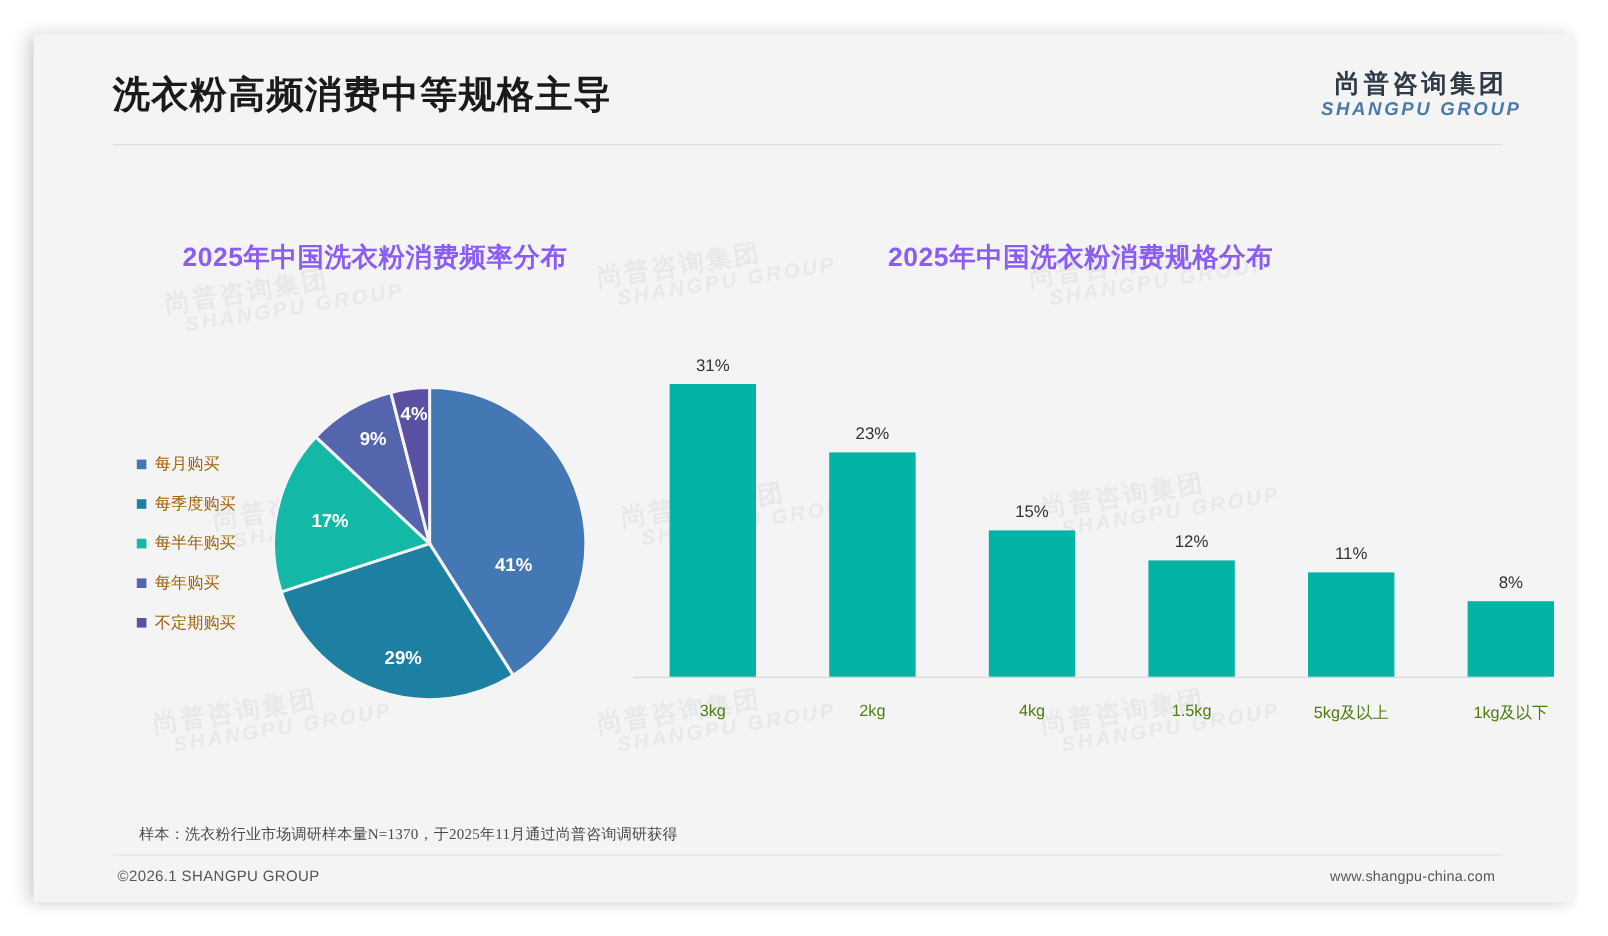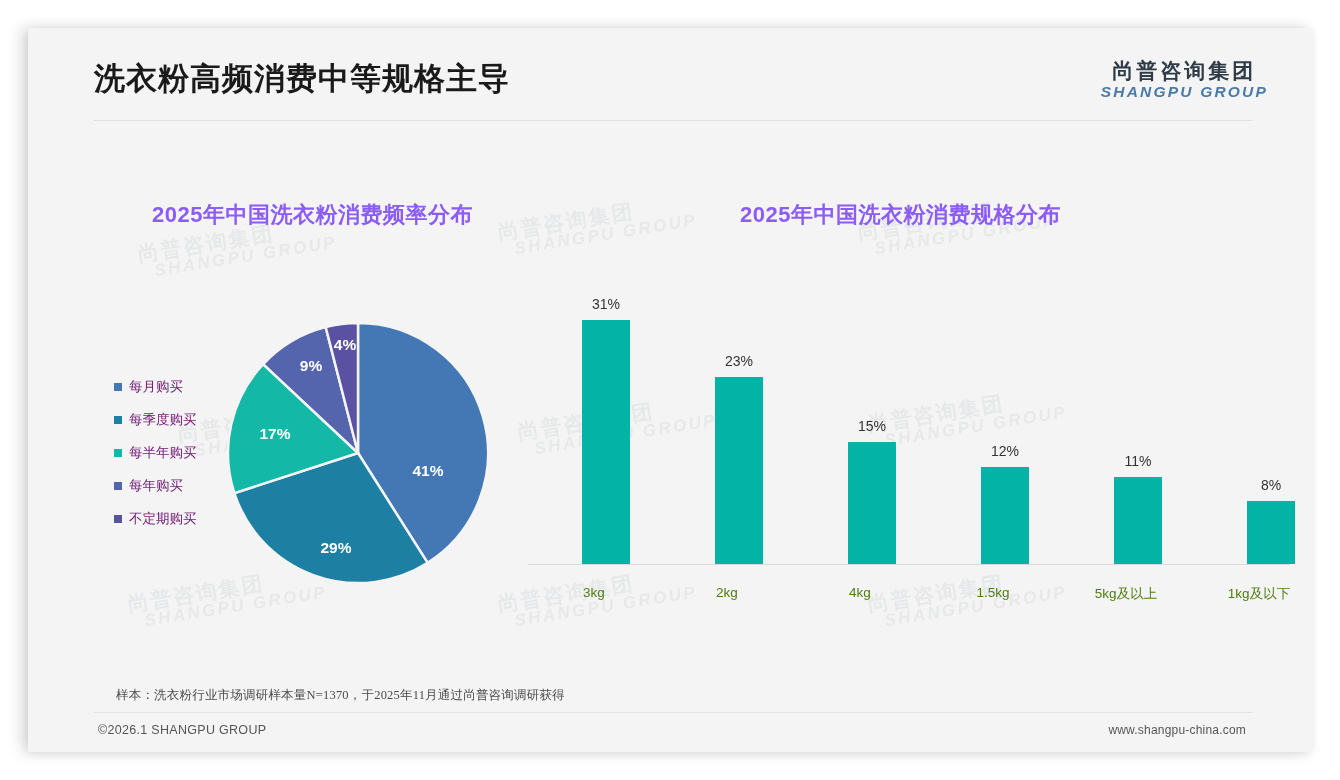--- a/index.html
+++ b/index.html
@@ -140,21 +140,21 @@
     height: 33px;
   }
   .legend-swatch {
     width: 8px;
     height: 8px;
     margin-right: 7px;
     flex: 0 0 auto;
   }
   .legend-label {
     font-size: 13.5px;
-    color: #701a75;
+    color: #a16207;
     white-space: nowrap;
   }
   .pie-label {
     font-size: 15.5px;
     font-weight: bold;
     fill: #ffffff;
   }
 
   
   #bar-chart-area {
@@ -184,22 +184,21 @@
     position: absolute;
     bottom: 0;
     width: 132px;
     text-align: center;
   }
   .bar-col {
     position: absolute;
     bottom: 0;
     left: 50%;
     transform: translateX(-50%);
-    width: 48px;
-    margin-left: 12px;
+    width: 72px;
   }
   .bar-value {
     position: absolute;
     left: 50%;
     transform: translateX(-50%);
     bottom: 100%;
     margin-bottom: 8px;
     font-size: 14px;
     color: #333333;
     white-space: nowrap;

